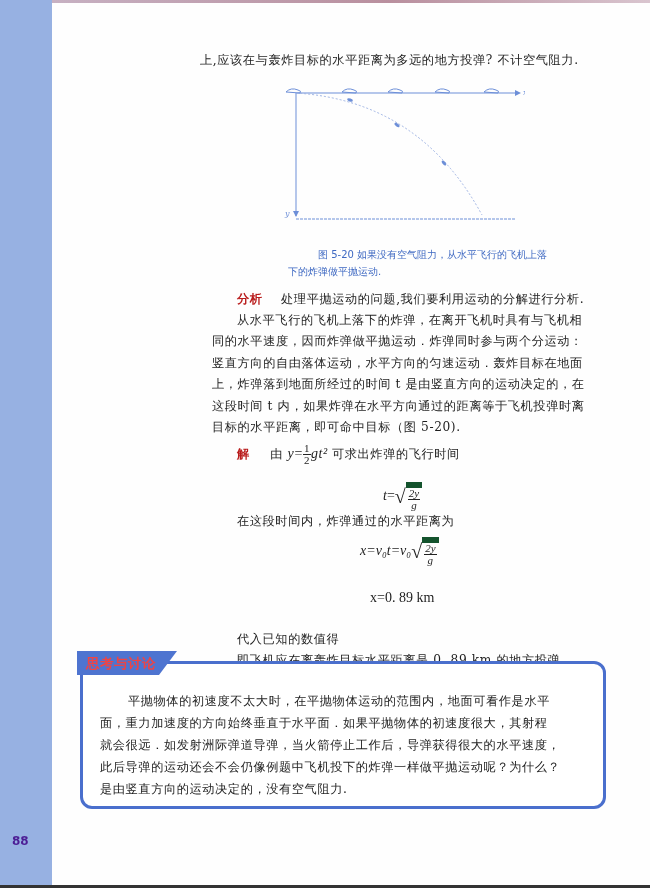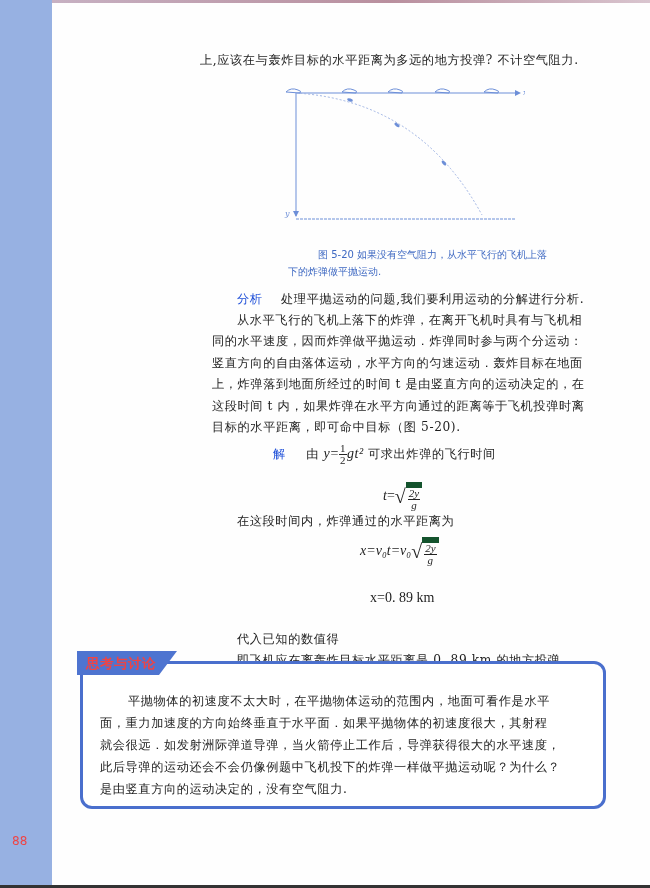--- a/index.html
+++ b/index.html
@@ -5,24 +5,24 @@
   html, body { margin: 0; padding: 0; }
   body {
     width: 650px; height: 888px; position: relative; overflow: hidden;
     background: #fefefe;
     font-family: "DejaVu Serif", "Liberation Serif", serif;
     color: #1e1e1e;
   }
   .top-edge { position: absolute; left: 0; top: 0; width: 650px; height: 3px; background: linear-gradient(90deg,#c9b6c8,#b98f9e 60%,#d9c5cf); }
   .bottom-edge { position: absolute; left: 0; top: 885px; width: 650px; height: 3px; background: #333; }
   .side-strip { position: absolute; left: 0; top: 0; width: 52px; height: 885px; background: #97b1e2; }
-  .page-number { position: absolute; left: 12px; top: 834px; font-family: "DejaVu Sans", sans-serif; font-weight: normal; font-size: 12px; color: #ef4444; }
+  .page-number { position: absolute; left: 12px; top: 834px; font-family: "DejaVu Sans", sans-serif; font-weight: bold; font-size: 12px; color: #4c1d95; }
 
   .text-line { position: absolute; font-size: 12.2px; line-height: 14px; white-space: nowrap; letter-spacing: 0.6px; }
-  .blue-label { color: #1d4ed8; font-family: "DejaVu Sans", sans-serif; font-weight: normal; }
+  .blue-label { color: #b91c1c; font-family: "DejaVu Sans", sans-serif; font-weight: bold; }
 
   .figure { position: absolute; left: 280px; top: 83px; width: 245px; height: 145px; }
   .caption { position: absolute; font-size: 10px; line-height: 16px; color: #3f69c2; font-family: "DejaVu Sans", sans-serif; white-space: nowrap; }
 
   .math { font-family: "Liberation Serif", "DejaVu Serif", serif; font-size: 14px; }
   .ital { font-style: italic; }
   .frac { display: inline-block; vertical-align: middle; text-align: center; font-size: 11px; line-height: 11px; }
   .frac .num { display: block; border-bottom: 1px solid #222; padding: 0 1px; }
   .frac .den { display: block; }
   .sqrt { display: inline-block; vertical-align: middle; }
@@ -80,21 +80,21 @@
   <span class="blue-label">分析</span>
   <span style="margin-left:14px;">处理平抛运动的问题,我们要利用运动的分解进行分析.</span>
 </div>
 <div class="text-line" style="left:237px; top:313px;">从水平飞行的飞机上落下的炸弹，在离开飞机时具有与飞机相</div>
 <div class="text-line" style="left:212px; top:334px;">同的水平速度，因而炸弹做平抛运动．炸弹同时参与两个分运动：</div>
 <div class="text-line" style="left:212px; top:356px;">竖直方向的自由落体运动，水平方向的匀速运动．轰炸目标在地面</div>
 <div class="text-line" style="left:212px; top:377px;">上，炸弹落到地面所经过的时间 t 是由竖直方向的运动决定的，在</div>
 <div class="text-line" style="left:212px; top:399px;">这段时间 t 内，如果炸弹在水平方向通过的距离等于飞机投弹时离</div>
 <div class="text-line" style="left:212px; top:420px;">目标的水平距离，即可命中目标（图 5-20).</div>
 
-<div class="text-line" style="left:237px; top:443px;margin-left:36px;">
+<div class="text-line" style="left:237px; top:443px;">
   <span class="blue-label">解</span>
   <span style="margin-left:16px;">由</span>
   <span class="math">
     <span class="ital">y</span><span>=</span><span class="frac"><span class="num">1</span><span class="den">2</span></span><span class="ital">gt²</span>
   </span>
   <span>可求出炸弹的飞行时间</span>
 </div>
 
 <div class="math" style="position:absolute; left:383px; top:482px;">
   <span class="ital">t</span><span>=</span><span class="sqrt"><span class="rad">√</span><span class="body"><span class="frac"><span class="num ital">2y</span><span class="den ital">g</span></span></span></span>

